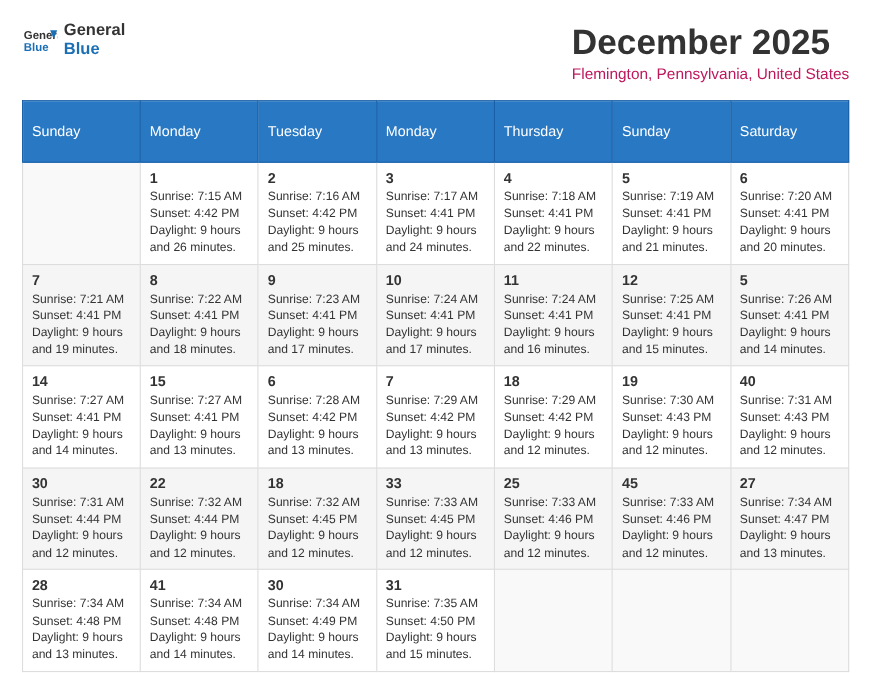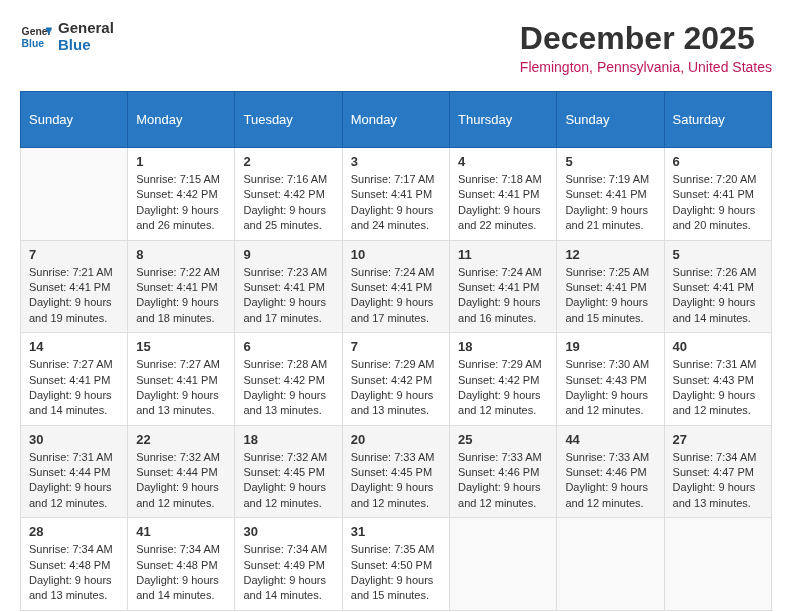--- a/index.html
+++ b/index.html
@@ -210,29 +210,29 @@
         </td>
         <td>
           <span class="day-num">22</span>
           <div class="day-info">Sunrise: 7:32 AM<br>Sunset: 4:44 PM<br>Daylight: 9 hours and 12 minutes.</div>
         </td>
         <td>
           <span class="day-num">18</span>
           <div class="day-info">Sunrise: 7:32 AM<br>Sunset: 4:45 PM<br>Daylight: 9 hours and 12 minutes.</div>
         </td>
         <td>
-          <span class="day-num">20</span>
+          <span class="day-num">33</span>
           <div class="day-info">Sunrise: 7:33 AM<br>Sunset: 4:45 PM<br>Daylight: 9 hours and 12 minutes.</div>
         </td>
         <td>
           <span class="day-num">25</span>
           <div class="day-info">Sunrise: 7:33 AM<br>Sunset: 4:46 PM<br>Daylight: 9 hours and 12 minutes.</div>
         </td>
         <td>
-          <span class="day-num">44</span>
+          <span class="day-num">45</span>
           <div class="day-info">Sunrise: 7:33 AM<br>Sunset: 4:46 PM<br>Daylight: 9 hours and 12 minutes.</div>
         </td>
         <td>
           <span class="day-num">27</span>
           <div class="day-info">Sunrise: 7:34 AM<br>Sunset: 4:47 PM<br>Daylight: 9 hours and 13 minutes.</div>
         </td>
       </tr>
       <tr>
         <td>
           <span class="day-num">28</span>

